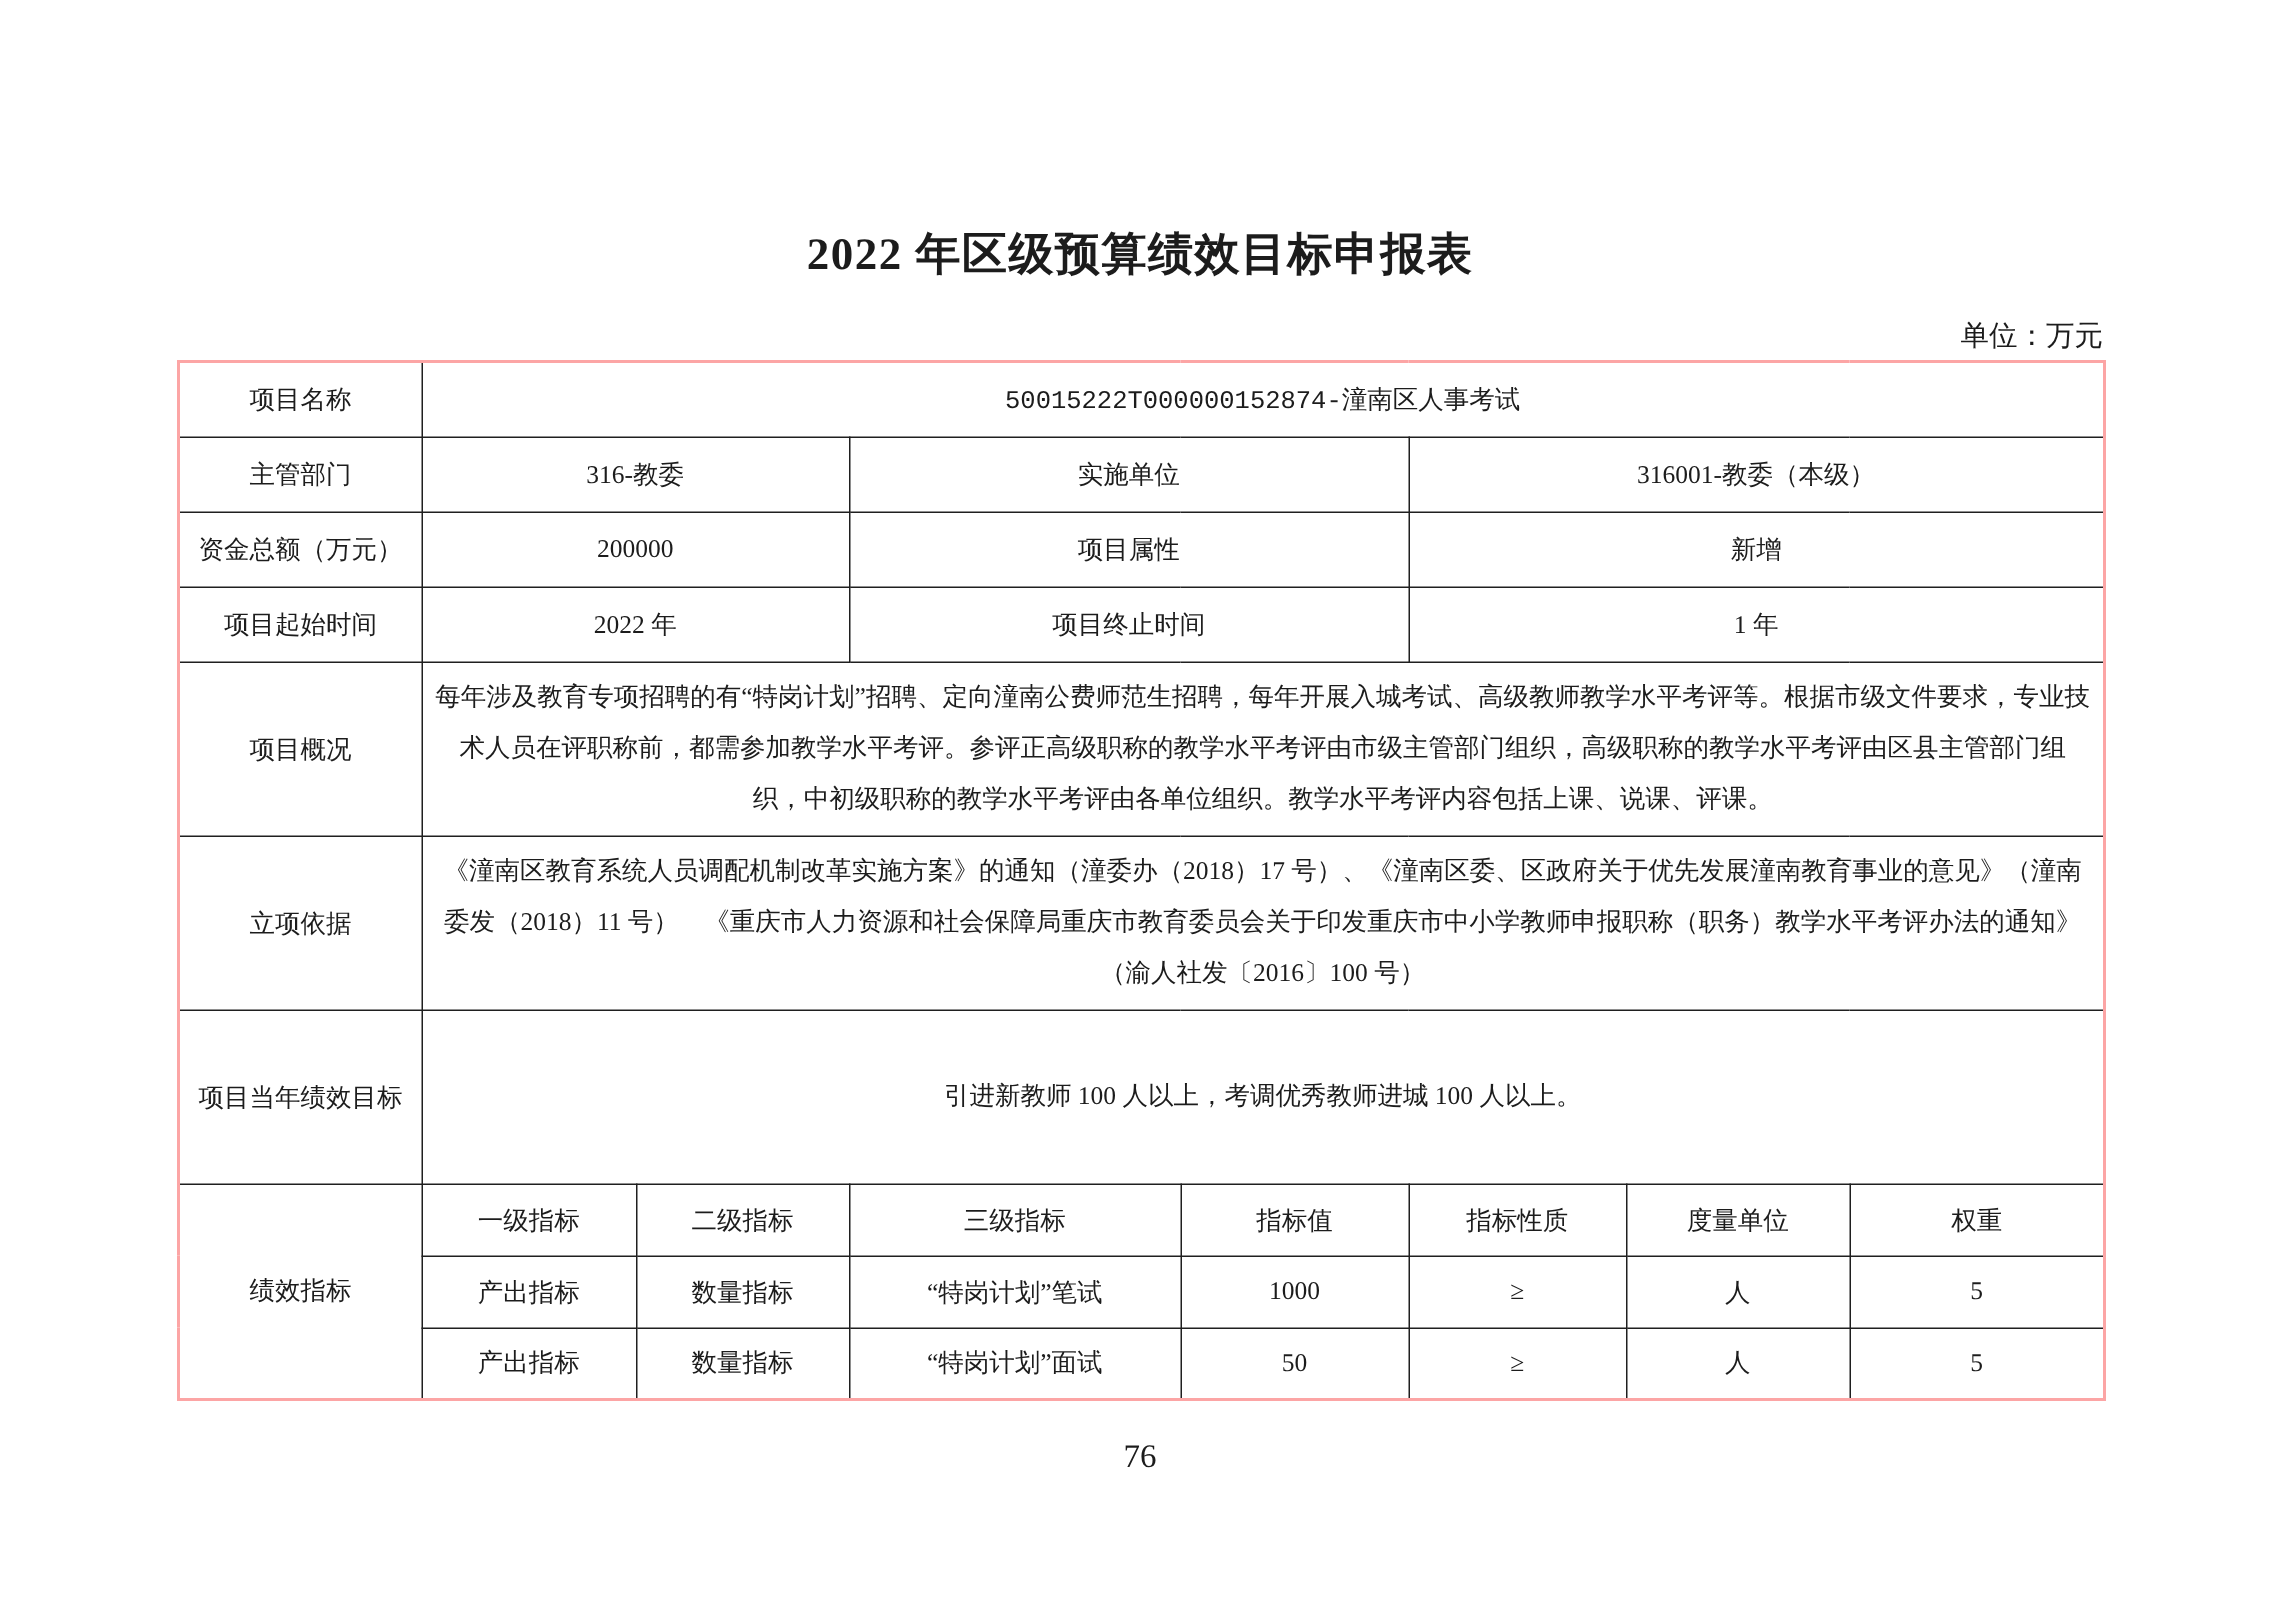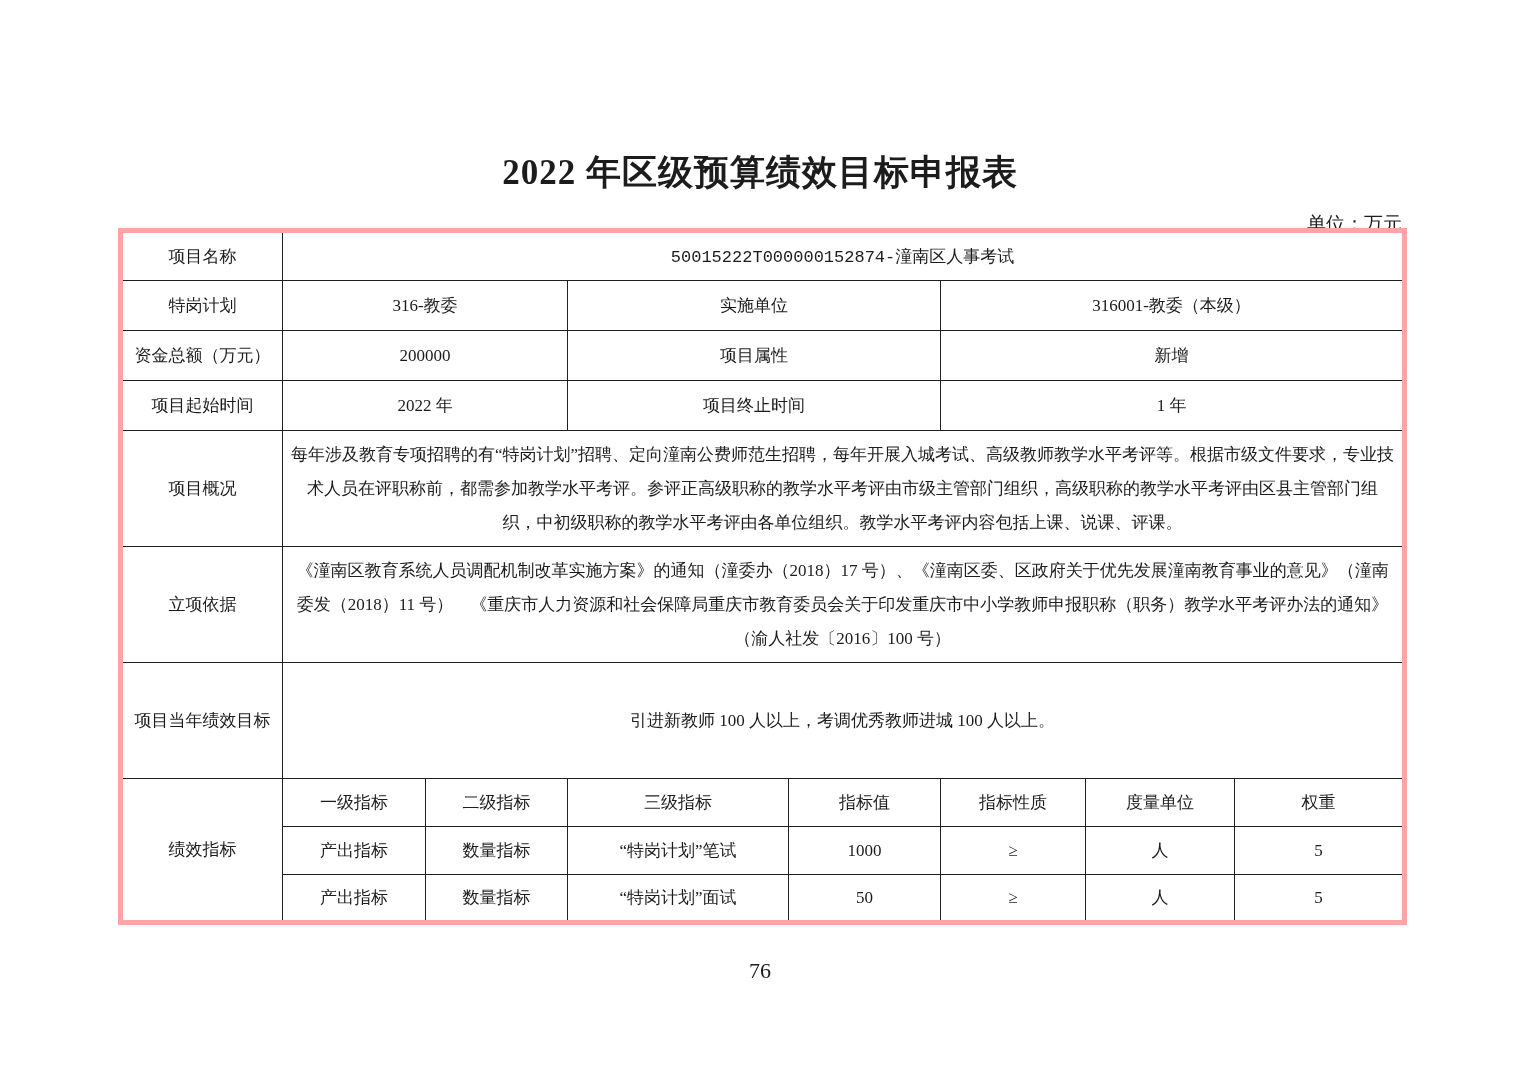--- a/index.html
+++ b/index.html
@@ -14,40 +14,40 @@
     font-family: "Liberation Serif", "DejaVu Serif", serif;
     color: #1c1c1c;
   }
   .page-title {
     position: absolute;
     top: 149px;
     left: 0;
     width: 100%;
     margin: 0;
     text-align: center;
-    font-size: 35px;
+    font-size: 30px;
     font-weight: bold;
     letter-spacing: 1px;
   }
   .unit-note {
     position: absolute;
     top: 211px;
     left: 118px;
     width: 1284px;
     text-align: right;
     font-size: 19px;
   }
   table.main-table {
     position: absolute;
-    top: 228px;
+    top: 240px;
     left: 118px;
     width: 1284px;
     border-collapse: collapse;
     table-layout: fixed;
-    border: 5px solid #fca5a5;
+    border: 2px solid #fca5a5;
   }
   table.main-table td {
     border: 1px solid #1f1f1f;
     font-size: 17px;
     text-align: center;
     vertical-align: middle;
     padding: 2px 8px;
     overflow: hidden;
   }
   tr.h50  { height: 50px; }
@@ -91,21 +91,21 @@
     <col style="width:170px">
   </colgroup>
 
   <tbody>
       <tr class="h50">
     <td>项目名称</td>
     <td colspan="7" class="leftval">50015222T000000152874-潼南区人事考试</td>
   </tr>
 
   <tr class="h50">
-    <td>特岗计划</td>
+    <td>主管部门</td>
     <td colspan="2">316-教委</td>
     <td colspan="2">实施单位</td>
     <td colspan="3">316001-教委（本级）</td>
   </tr>
 
   <tr class="h50">
     <td>资金总额（万元）</td>
     <td colspan="2">200000</td>
     <td colspan="2">项目属性</td>
     <td colspan="3">新增</td>

